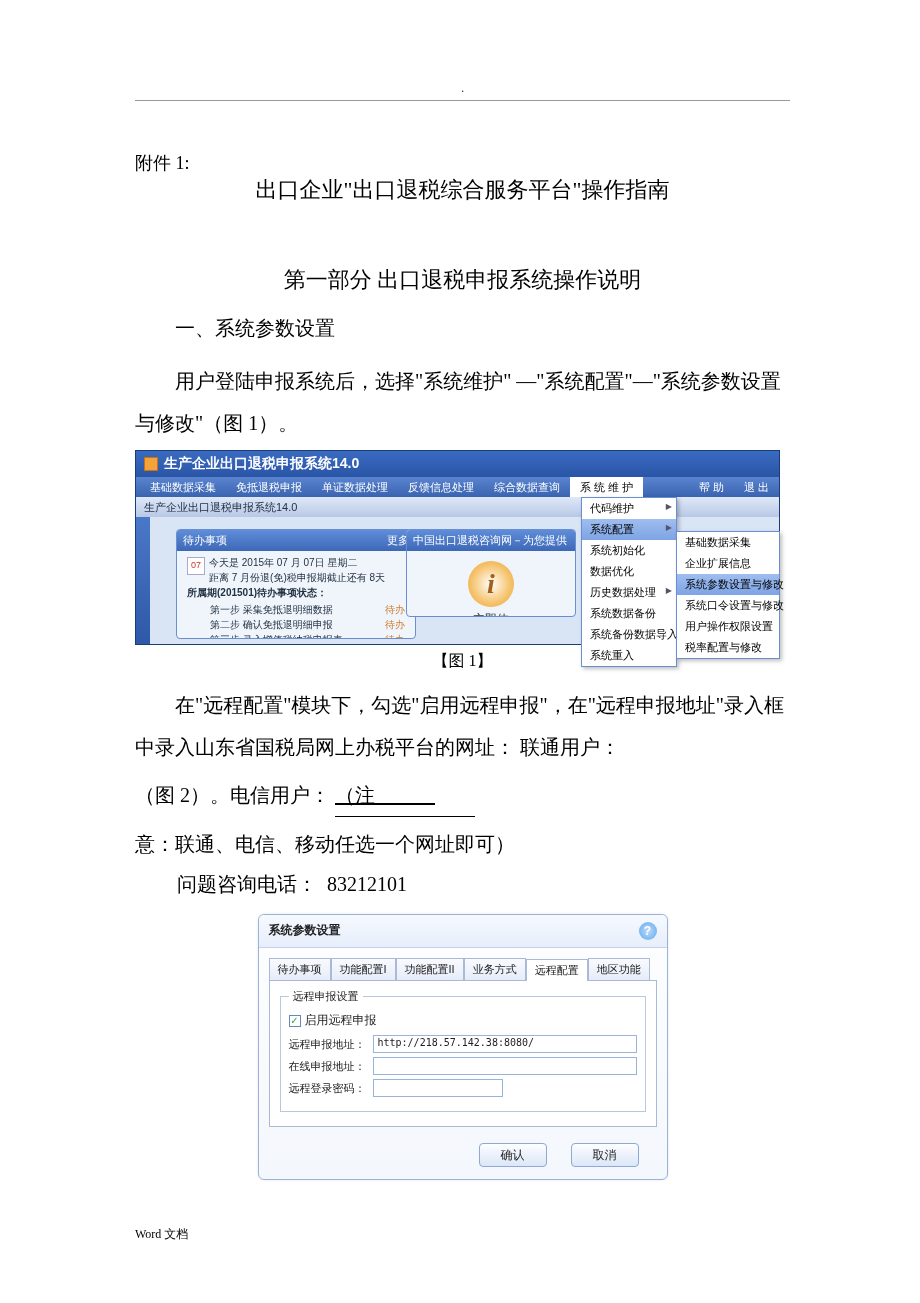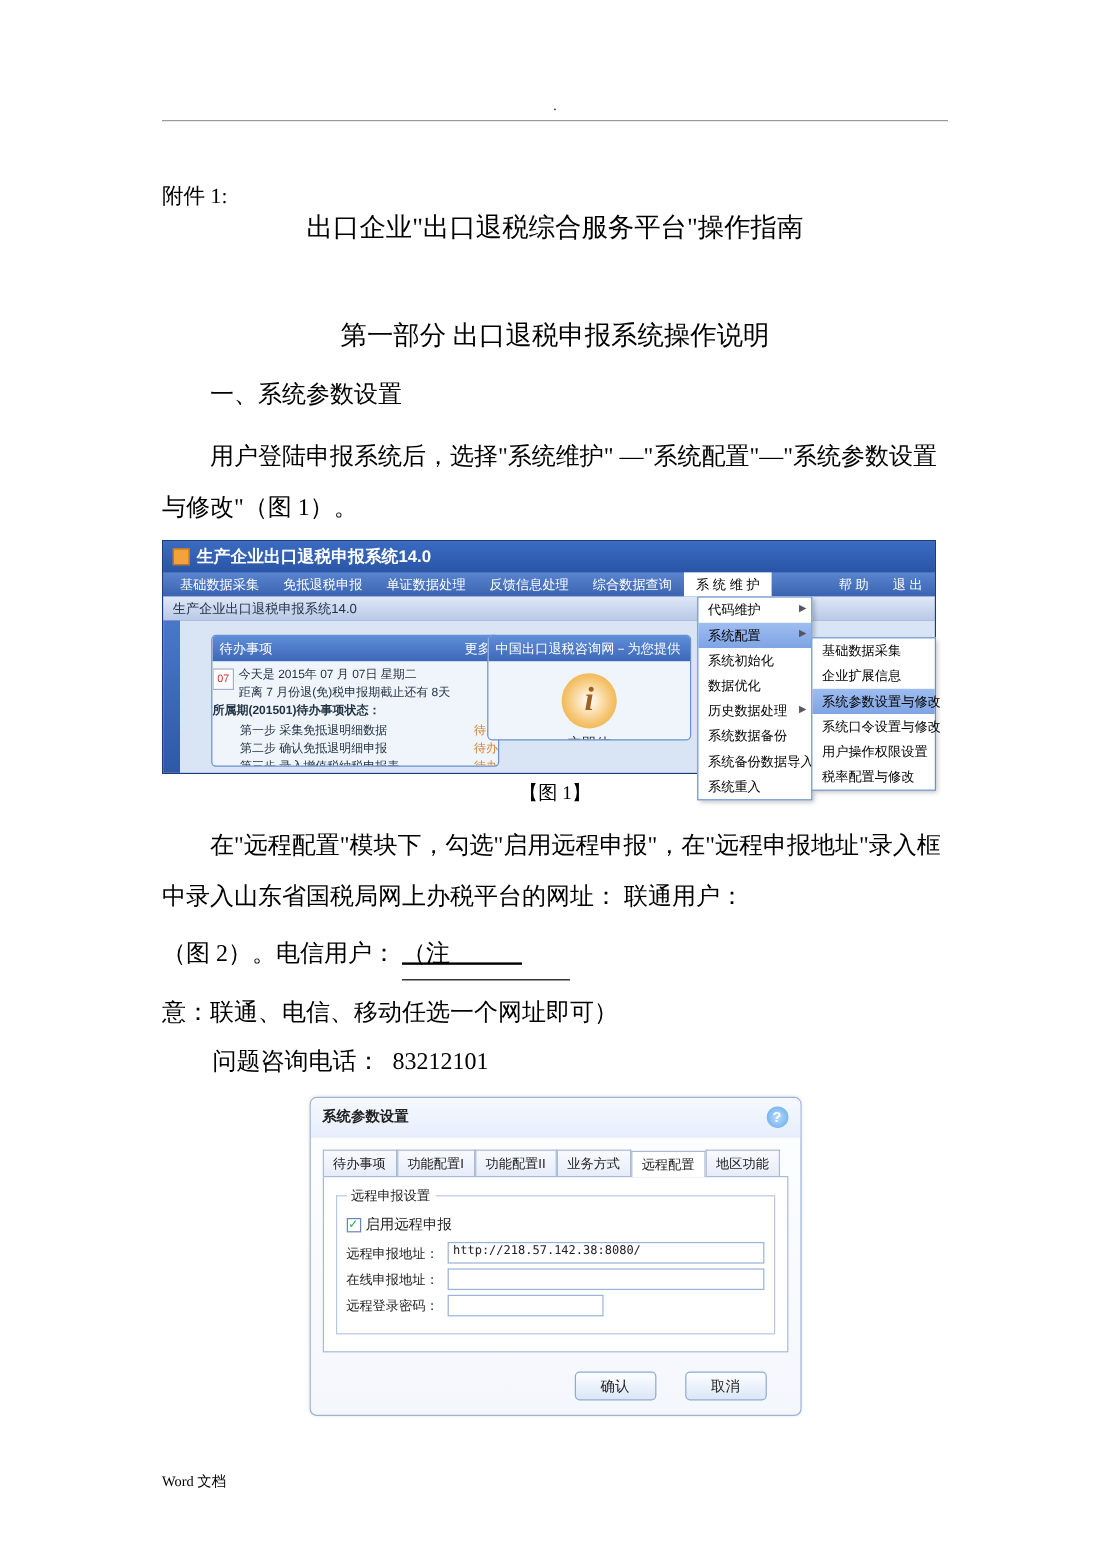--- a/index.html
+++ b/index.html
@@ -124,21 +124,21 @@
   }
   .ss1 .panel .phead {
     background: linear-gradient(#5f8dd8,#3d68b8);
     color:#fff;
     font-size:11px;
     padding:3px 6px;
     display:flex;
     justify-content:space-between;
   }
   .ss1 .panel1 { left:40px; top:12px; width:240px; height:110px; }
-  .ss1 .panel1 .pcontent { padding:4px 0; font-size:10px; line-height:15px; }
+  .ss1 .panel1 .pcontent { padding:4px 10px; font-size:10px; line-height:15px; }
   .ss1 .panel1 .iconcal {
     float:left; width:18px; height:18px; background:#fff; border:1px solid #aac;
     margin:2px 4px 0 0; font-size:9px; text-align:center; color:#c33;
   }
   .ss1 .panel1 .steps { clear:both; padding-top:2px; }
   .ss1 .panel1 .step { display:flex; justify-content:space-between; color:#234;margin-left:23px; }
   .ss1 .panel1 .step .pending { color:#d08030; }
   .ss1 .panel2 { left:270px; top:12px; width:170px; height:88px; }
   .ss1 .panel2 .pcontent { text-align:center; padding:4px 6px; }
   .ss1 .panel2 .info-icon {

